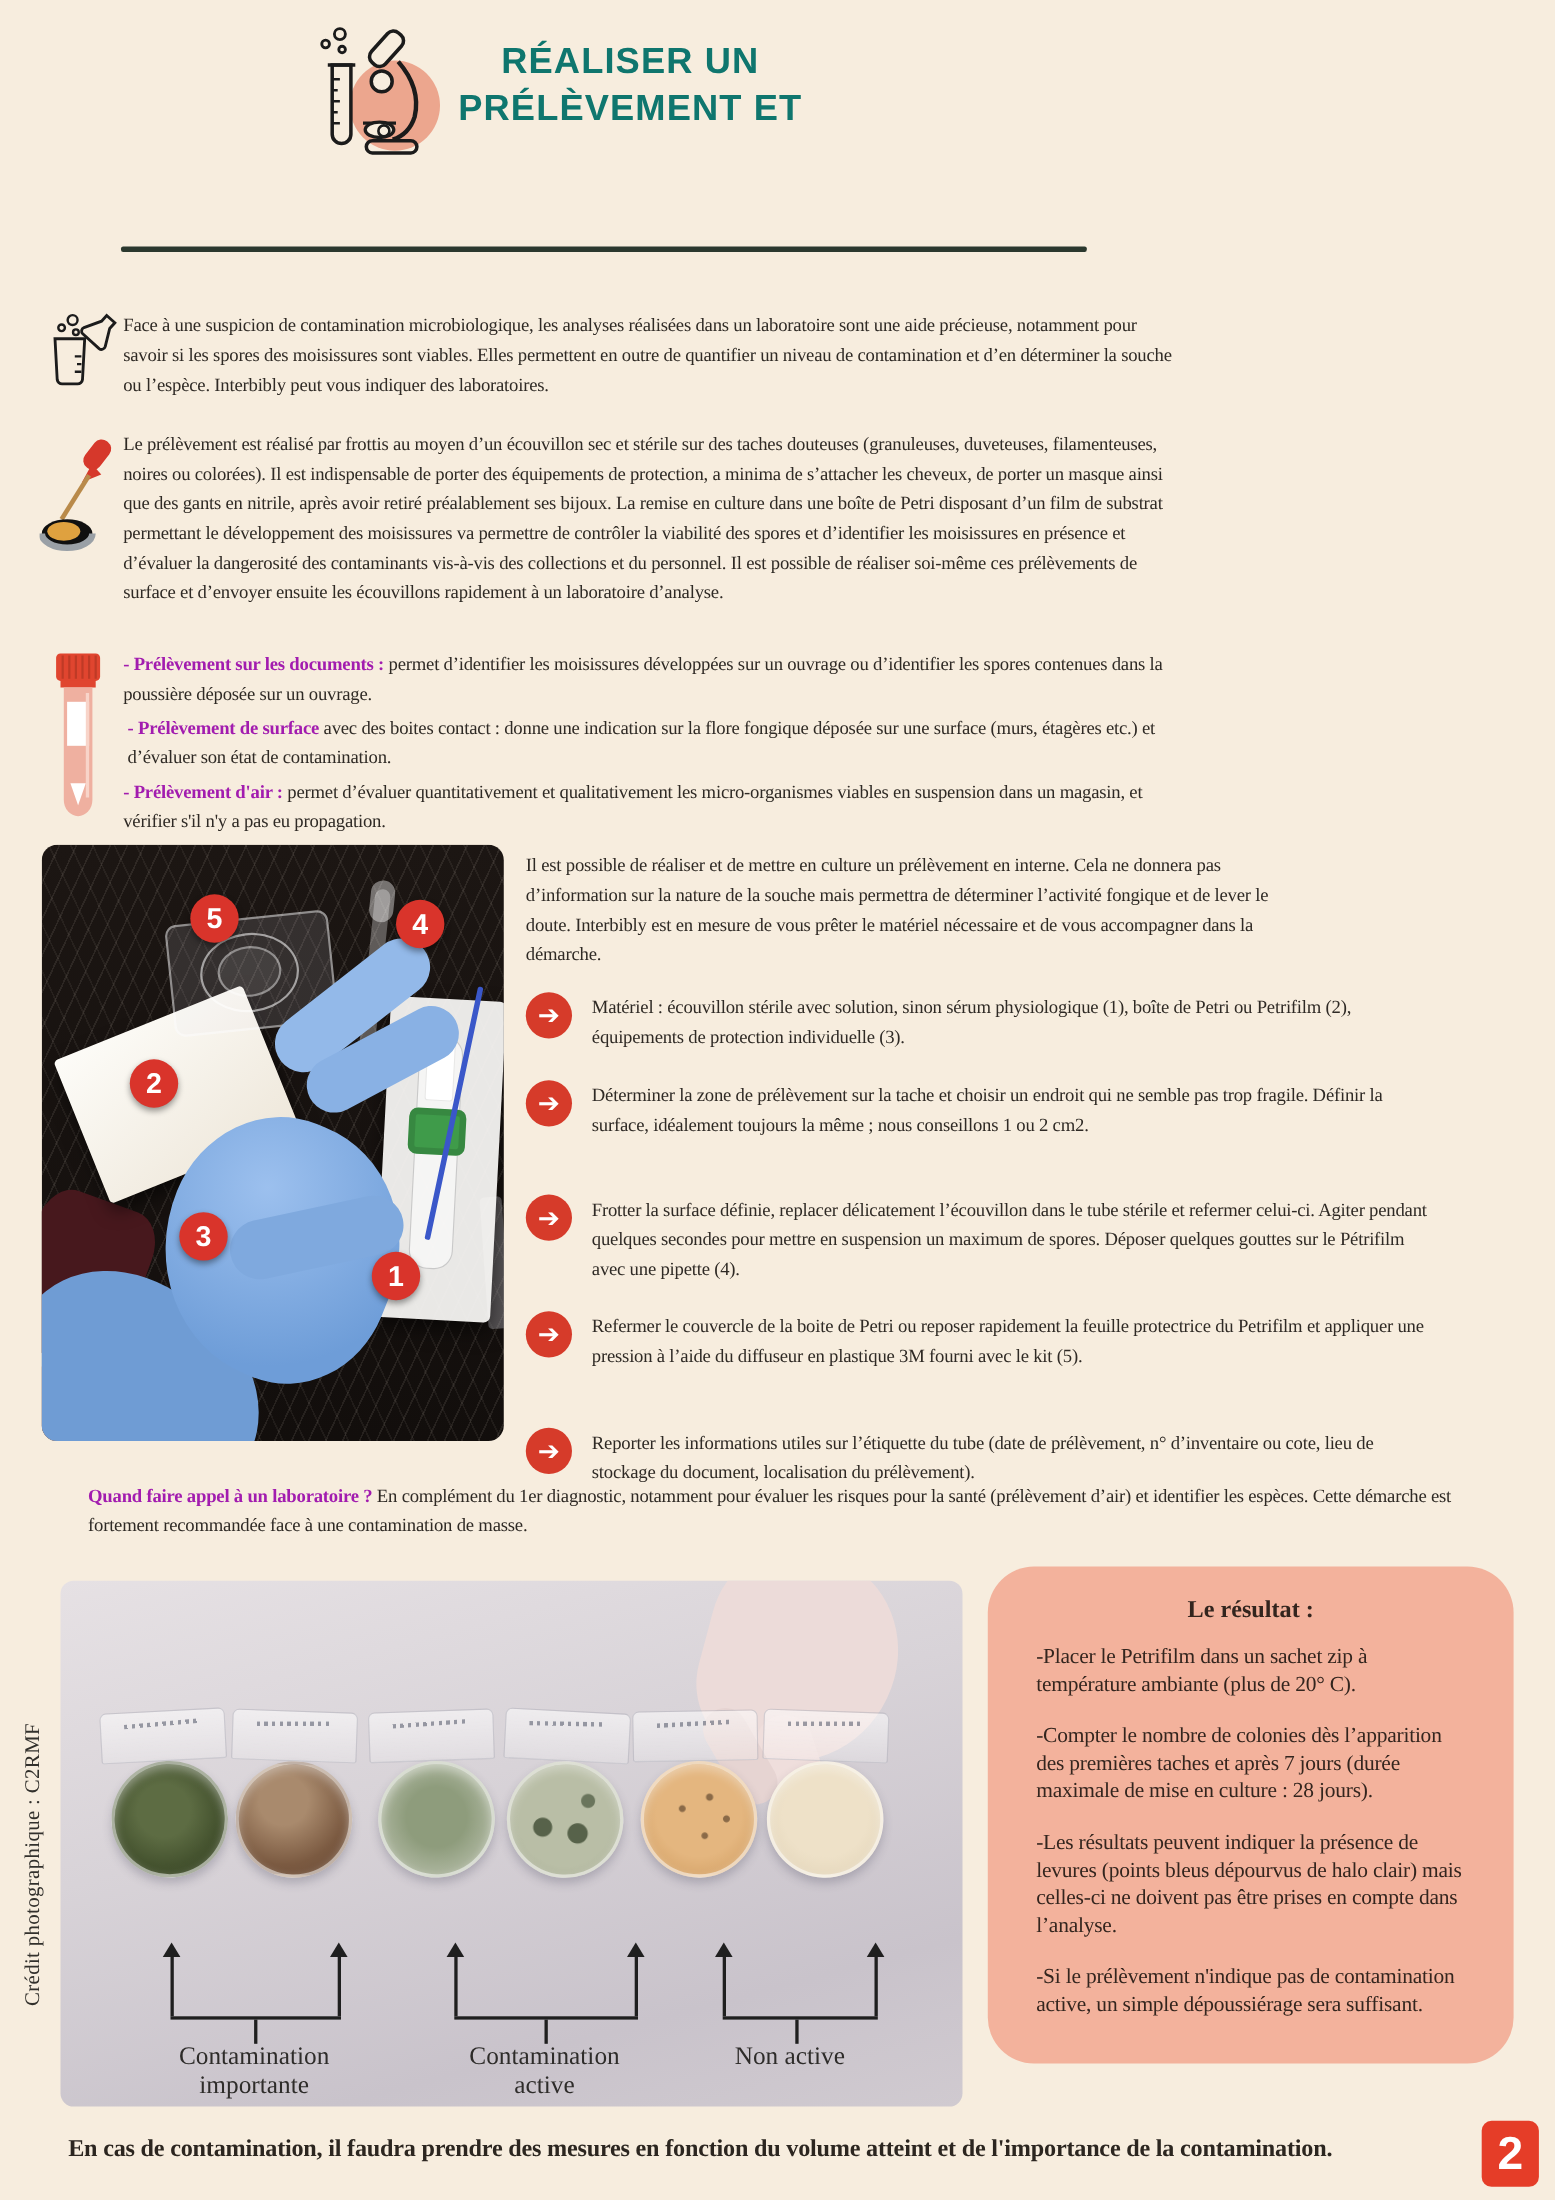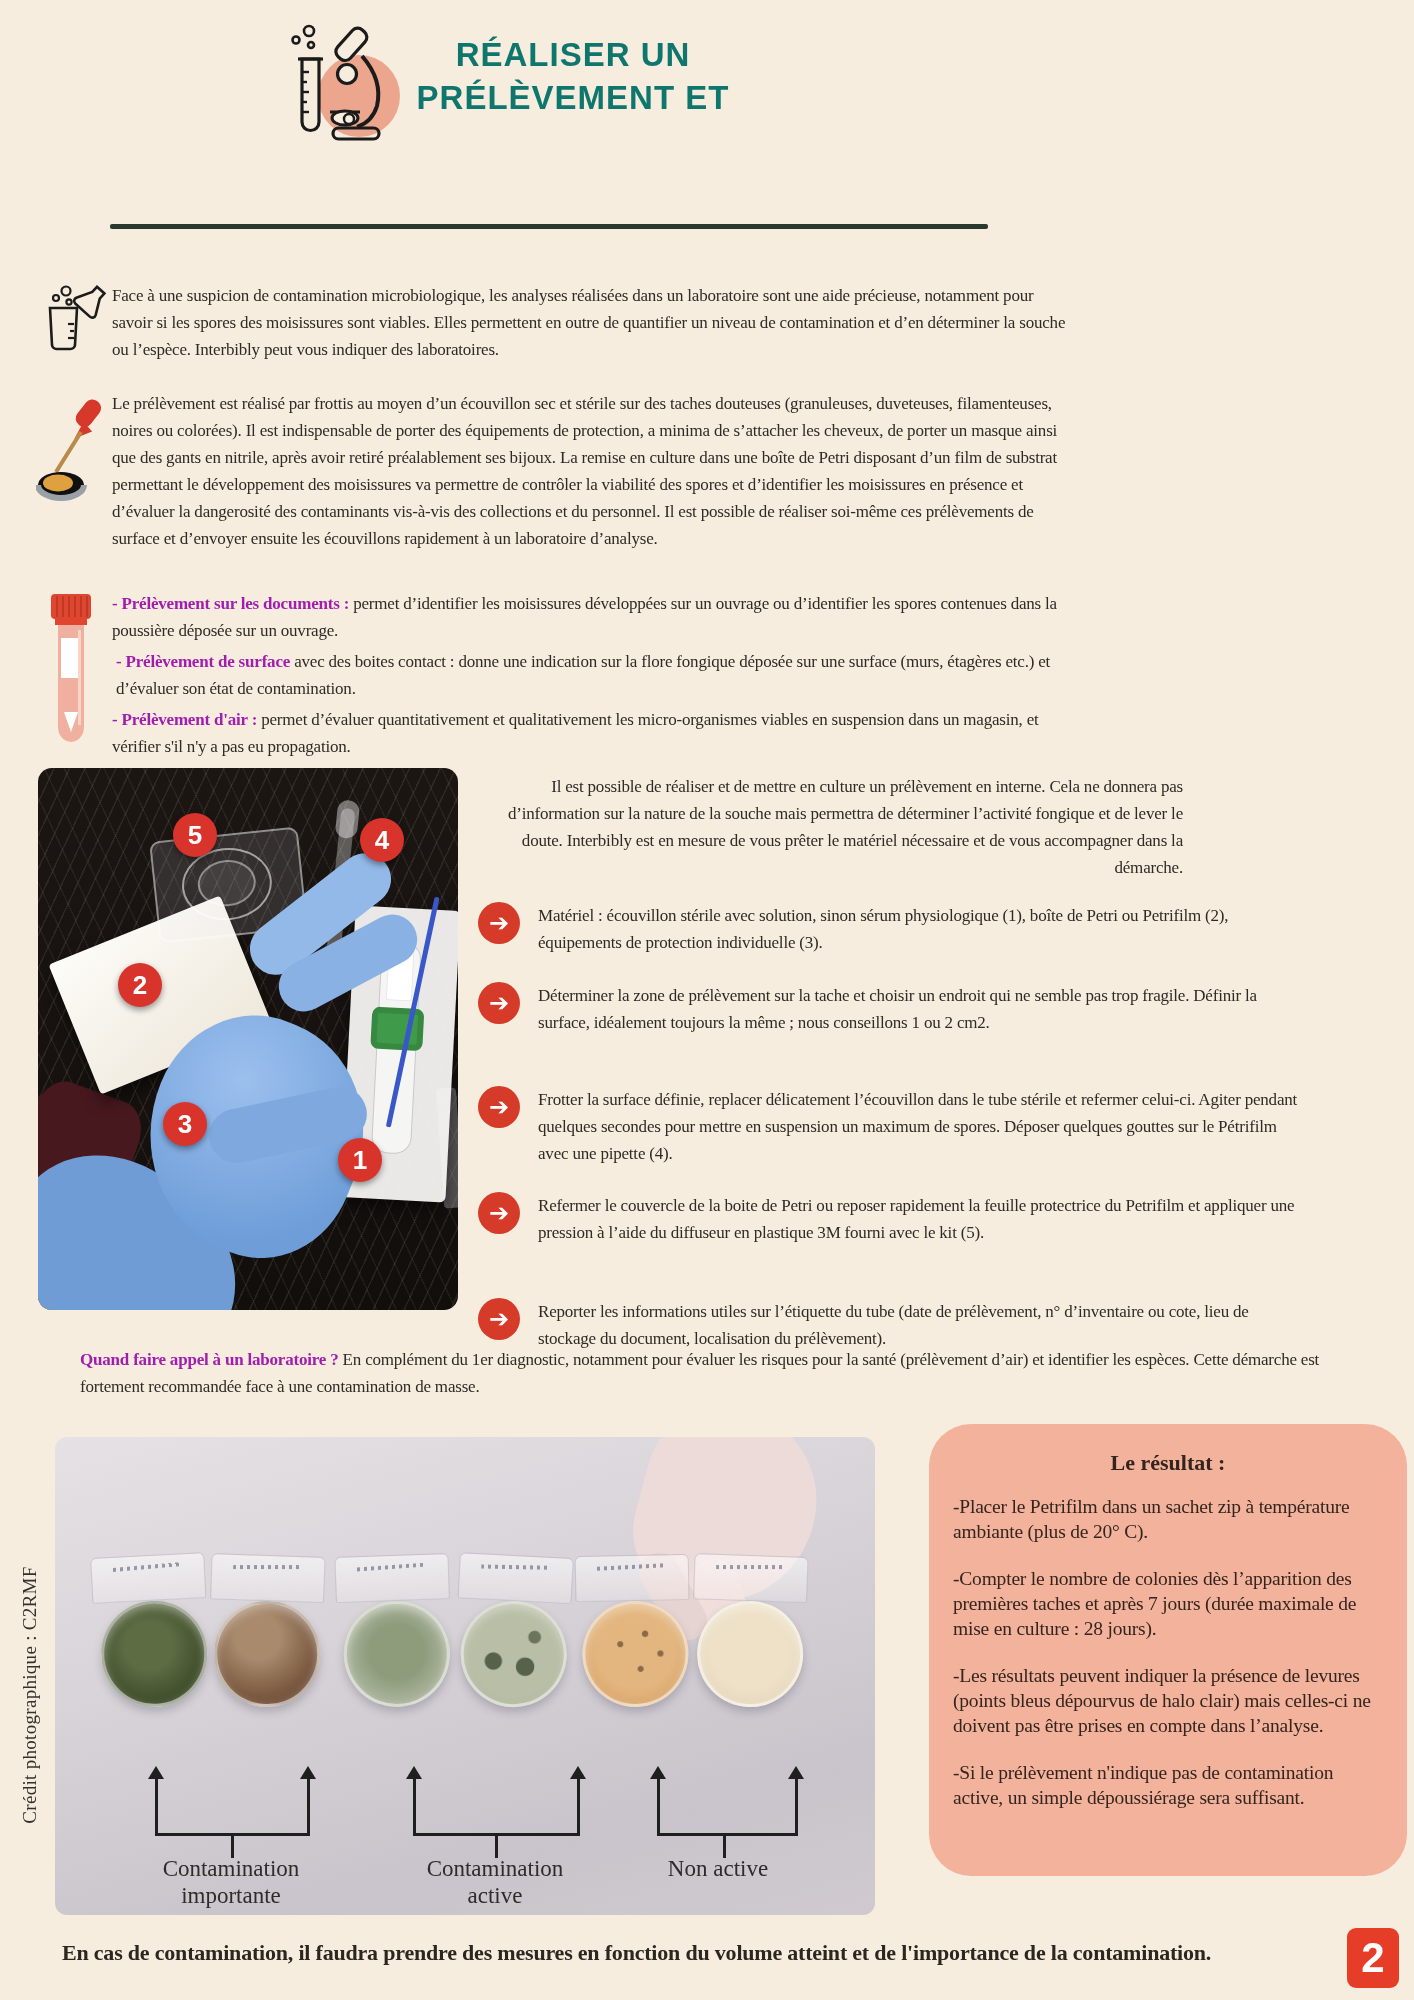--- a/index.html
+++ b/index.html
@@ -53,22 +53,22 @@
   .marker{width:44px;height:44px;border-radius:50%;background:#d9342b;color:#fff;display:flex;align-items:center;
           justify-content:center;font-family:"Liberation Sans","DejaVu Sans",sans-serif;font-weight:bold;font-size:26px;
           box-shadow:0 3px 6px rgba(0,0,0,0.4);}
   .m5{left:135px;top:45px;} .m4{left:322px;top:50px;} .m2{left:80px;top:195px;} .m3{left:125px;top:334px;} .m1{left:300px;top:370px;}
   
   .step{position:absolute;left:478px;display:flex;align-items:flex-start;}
   .step-ico{flex:0 0 42px;width:42px;height:42px;border-radius:50%;background:#d63b2a;color:#fff;display:flex;
             align-items:center;justify-content:center;font-family:"DejaVu Sans",sans-serif;font-size:24px;font-weight:bold;margin-right:18px;}
   .step-txt{width:760px;}
   
-  .pinkbox{left:929px;top:1424px;width:478px;height:452px;background:#f3b29c;border-radius:42px;box-sizing:border-box;
-           padding:26px 24px;}
+  .pinkbox{left:898px;top:1424px;width:478px;height:452px;background:#f3b29c;border-radius:42px;box-sizing:border-box;
+           padding:26px 44px;}
   .pinkbox h3{margin:0 0 18px 0;text-align:center;font-size:22px;color:#33251e;}
   .pinkbox p{margin:0 0 22px 0;font-size:19.5px;line-height:25px;color:#33251e;letter-spacing:-0.2px;}
   
   .photo2{left:55px;top:1437px;width:820px;height:478px;border-radius:12px;overflow:hidden;
           background:linear-gradient(165deg,#e6e1e4 0%,#d8d3d8 40%,#c9c3cb 78%,#d0cad0 100%);}
   .photo2 > div{position:absolute;}
   .p2-hand{left:585px;top:-25px;width:175px;height:190px;background:#ecdbd9;border-radius:45% 55% 60% 40%;transform:rotate(15deg);}
   .p2-f1{left:645px;top:120px;width:52px;height:135px;border-radius:26px;background:#efdedc;transform:rotate(-18deg);}
   .p2-f2{left:598px;top:112px;width:40px;height:95px;border-radius:20px;background:#e6d4d2;transform:rotate(-30deg);}
   .dish-pack{top:118px;width:116px;height:150px;}
@@ -209,21 +209,21 @@
     <div class="fmid"></div>
     <div class="fidx"></div>
     <div class="thumb"></div>
     <div class="marker m5">5</div>
     <div class="marker m4">4</div>
     <div class="marker m2">2</div>
     <div class="marker m3">3</div>
     <div class="marker m1">1</div>
   </div>
 
-  <p class="abs txt" style="left:478px;top:773px;width:705px;margin:0;text-align:right;">Il est possible de réaliser et de mettre en culture un prélèvement en interne. Cela ne donnera pas d’information sur la nature de la souche mais permettra de déterminer l’activité fongique et de lever le doute. Interbibly est en mesure de vous prêter le matériel nécessaire et de vous accompagner dans la démarche.</p>
+  <p class="abs txt" style="left:478px;top:773px;width:705px;margin:0;">Il est possible de réaliser et de mettre en culture un prélèvement en interne. Cela ne donnera pas d’information sur la nature de la souche mais permettra de déterminer l’activité fongique et de lever le doute. Interbibly est en mesure de vous prêter le matériel nécessaire et de vous accompagner dans la démarche.</p>
 
   <div class="step" style="top:902px;">
     <div class="step-ico">➔</div>
     <div class="step-txt txt">Matériel : écouvillon stérile avec solution, sinon sérum physiologique (1), boîte de Petri ou Petrifilm (2), équipements de protection individuelle (3).</div>
   </div>
   <div class="step" style="top:982px;">
     <div class="step-ico">➔</div>
     <div class="step-txt txt">Déterminer la zone de prélèvement sur la tache et choisir un endroit qui ne semble pas trop fragile. Définir la surface, idéalement toujours la même ; nous conseillons 1 ou 2 cm2.</div>
   </div>
   <div class="step" style="top:1086px;">

